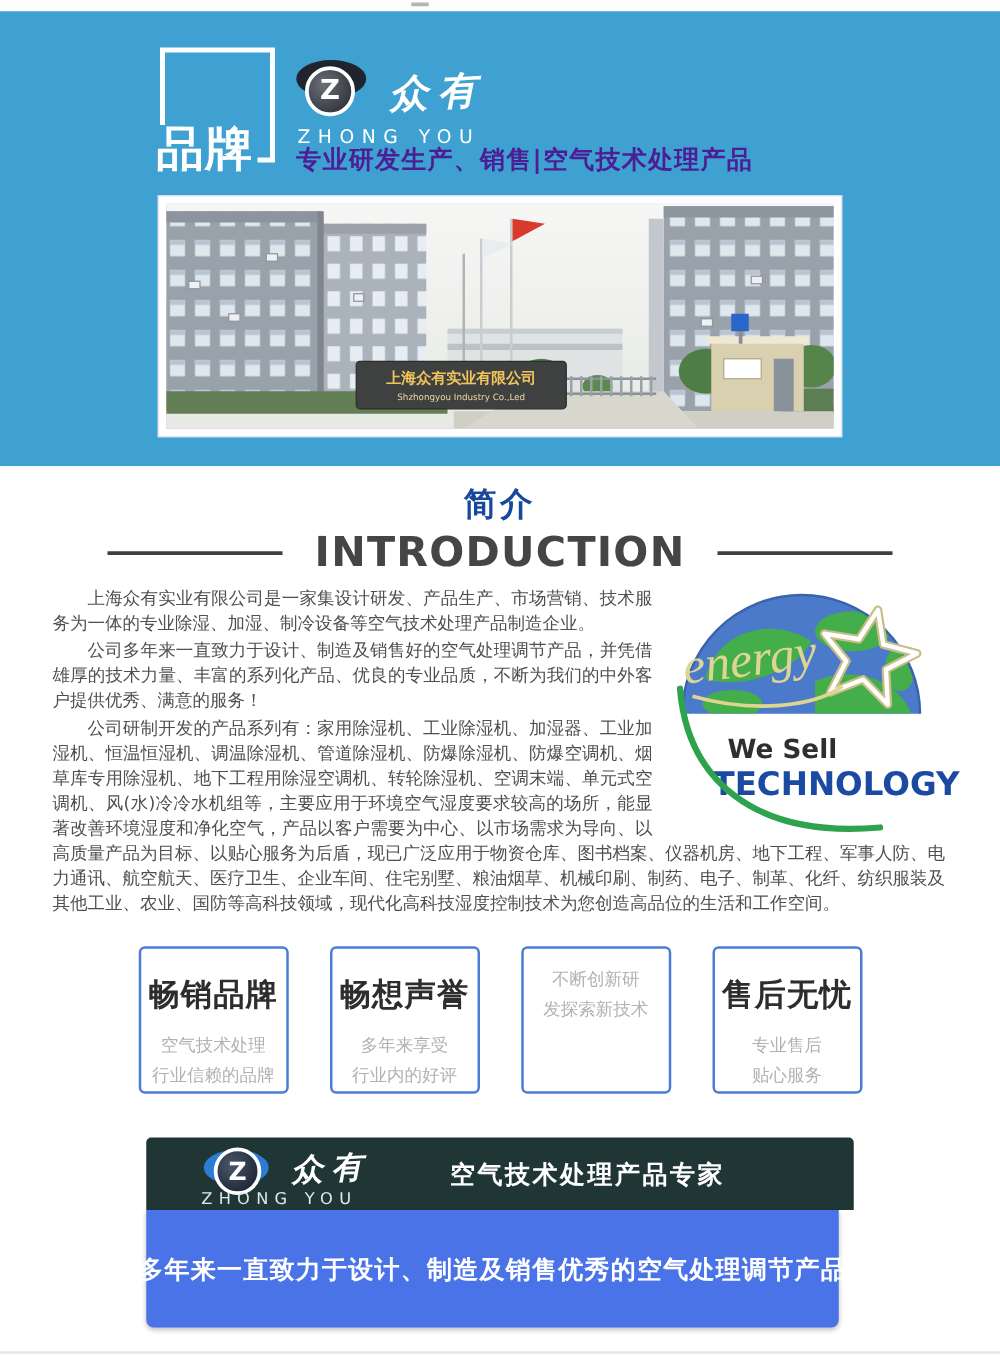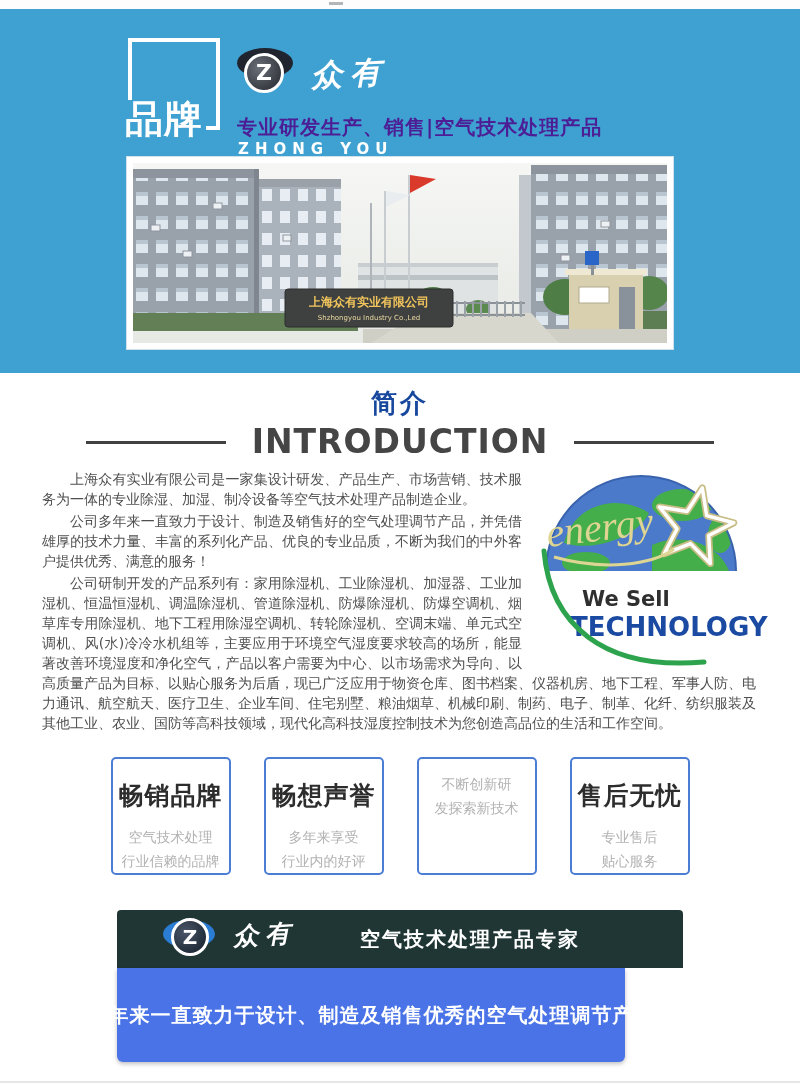--- a/index.html
+++ b/index.html
@@ -25,21 +25,21 @@
   .logo-lg{left:237px;top:30px;width:270px;height:86px;}
   .logo .ellipse{position:absolute;border-radius:50%;}
   .logo-lg .ellipse{left:0;top:9px;width:56px;height:30px;background:#20242e;}
   .logo .z-circle{position:absolute;border-radius:50%;display:flex;align-items:center;justify-content:center;}
   .logo-lg .z-circle{left:7px;top:14px;width:34px;height:34px;border:3px solid #fff;
     background:radial-gradient(circle at 35% 35%, #6a6f78, #23262c);}
   .logo-lg .z-letter{color:#fff;font-size:22px;font-weight:bold;line-height:1;}
   .logo .name-cn{position:absolute;color:#fff;font-weight:bold;font-style:italic;
     font-family:"Liberation Serif","DejaVu Serif",serif;transform:rotate(-3deg);white-space:nowrap;}
   .logo-lg .name-cn{left:74px;top:14px;font-size:31px;letter-spacing:8px;}
-  .logo .name-en{position:absolute;color:#fff;font-weight:bold;white-space:nowrap;margin-top:40px;}
+  .logo .name-en{position:absolute;color:#fff;font-weight:normal;white-space:nowrap;}
   .logo-lg .name-en{left:1px;top:61px;font-size:15px;letter-spacing:6px;}
   .hero-tagline{position:absolute;left:237px;top:105px;font-size:20px;font-weight:bold;color:#4c1d95;
     letter-spacing:1px;white-space:nowrap;}
   .photo-frame{position:absolute;left:127px;top:148px;width:534px;height:180px;border:6px solid #fff;
     box-shadow:0 0 0 1px #cfe2ec;background:#f0abfc;}
   .photo-frame svg{display:block;}
 
   
   .intro{position:absolute;top:373px;left:0;width:800px;height:384px;background:#fff;}
   .intro-title-cn{margin-top:13px;text-align:center;font-size:26px;font-weight:bold;color:#17489e;letter-spacing:3px;}
@@ -63,21 +63,21 @@
     border-radius:4px 4px 0 0;}
   .logo-sm{left:44px;top:4px;width:210px;height:52px;}
   .logo-sm .ellipse{left:2px;top:6px;width:52px;height:28px;background:#2b7cd3;}
   .logo-sm .z-circle{left:10px;top:4px;width:32px;height:32px;border:3px solid #fff;
     background:radial-gradient(circle at 35% 35%, #4a5668, #121c28);}
   .logo-sm .z-letter{color:#fff;font-size:20px;font-weight:bold;line-height:1;}
   .logo-sm .name-cn{left:72px;top:4px;font-size:25px;letter-spacing:7px;}
   .logo-sm .name-en{left:0;top:38px;font-size:13px;letter-spacing:5px;color:#dfe8e8;}
   .banner-dark-text{position:absolute;left:243px;top:0;height:58px;display:flex;align-items:center;
     font-size:20px;font-weight:bold;color:#fff;letter-spacing:2px;}
-  .banner-blue{position:absolute;top:968px;left:117px;width:508px;height:94px;background:#4a73e7;
+  .banner-blue{position:absolute;top:968px;left:117px;width:554px;height:94px;background:#4a73e7;
     border-radius:0 0 6px 6px;box-shadow:0 2px 4px rgba(0,0,0,0.25);
     display:flex;align-items:center;justify-content:center;}
   .banner-blue span{font-size:20px;font-weight:bold;color:#fff;letter-spacing:1px;white-space:nowrap;}
 
   .bottom-divider{position:absolute;left:0;top:1081px;width:800px;height:2px;background:#e6e6e6;}
 </style>
 </head>
 <body>
 
 <div class="page">

